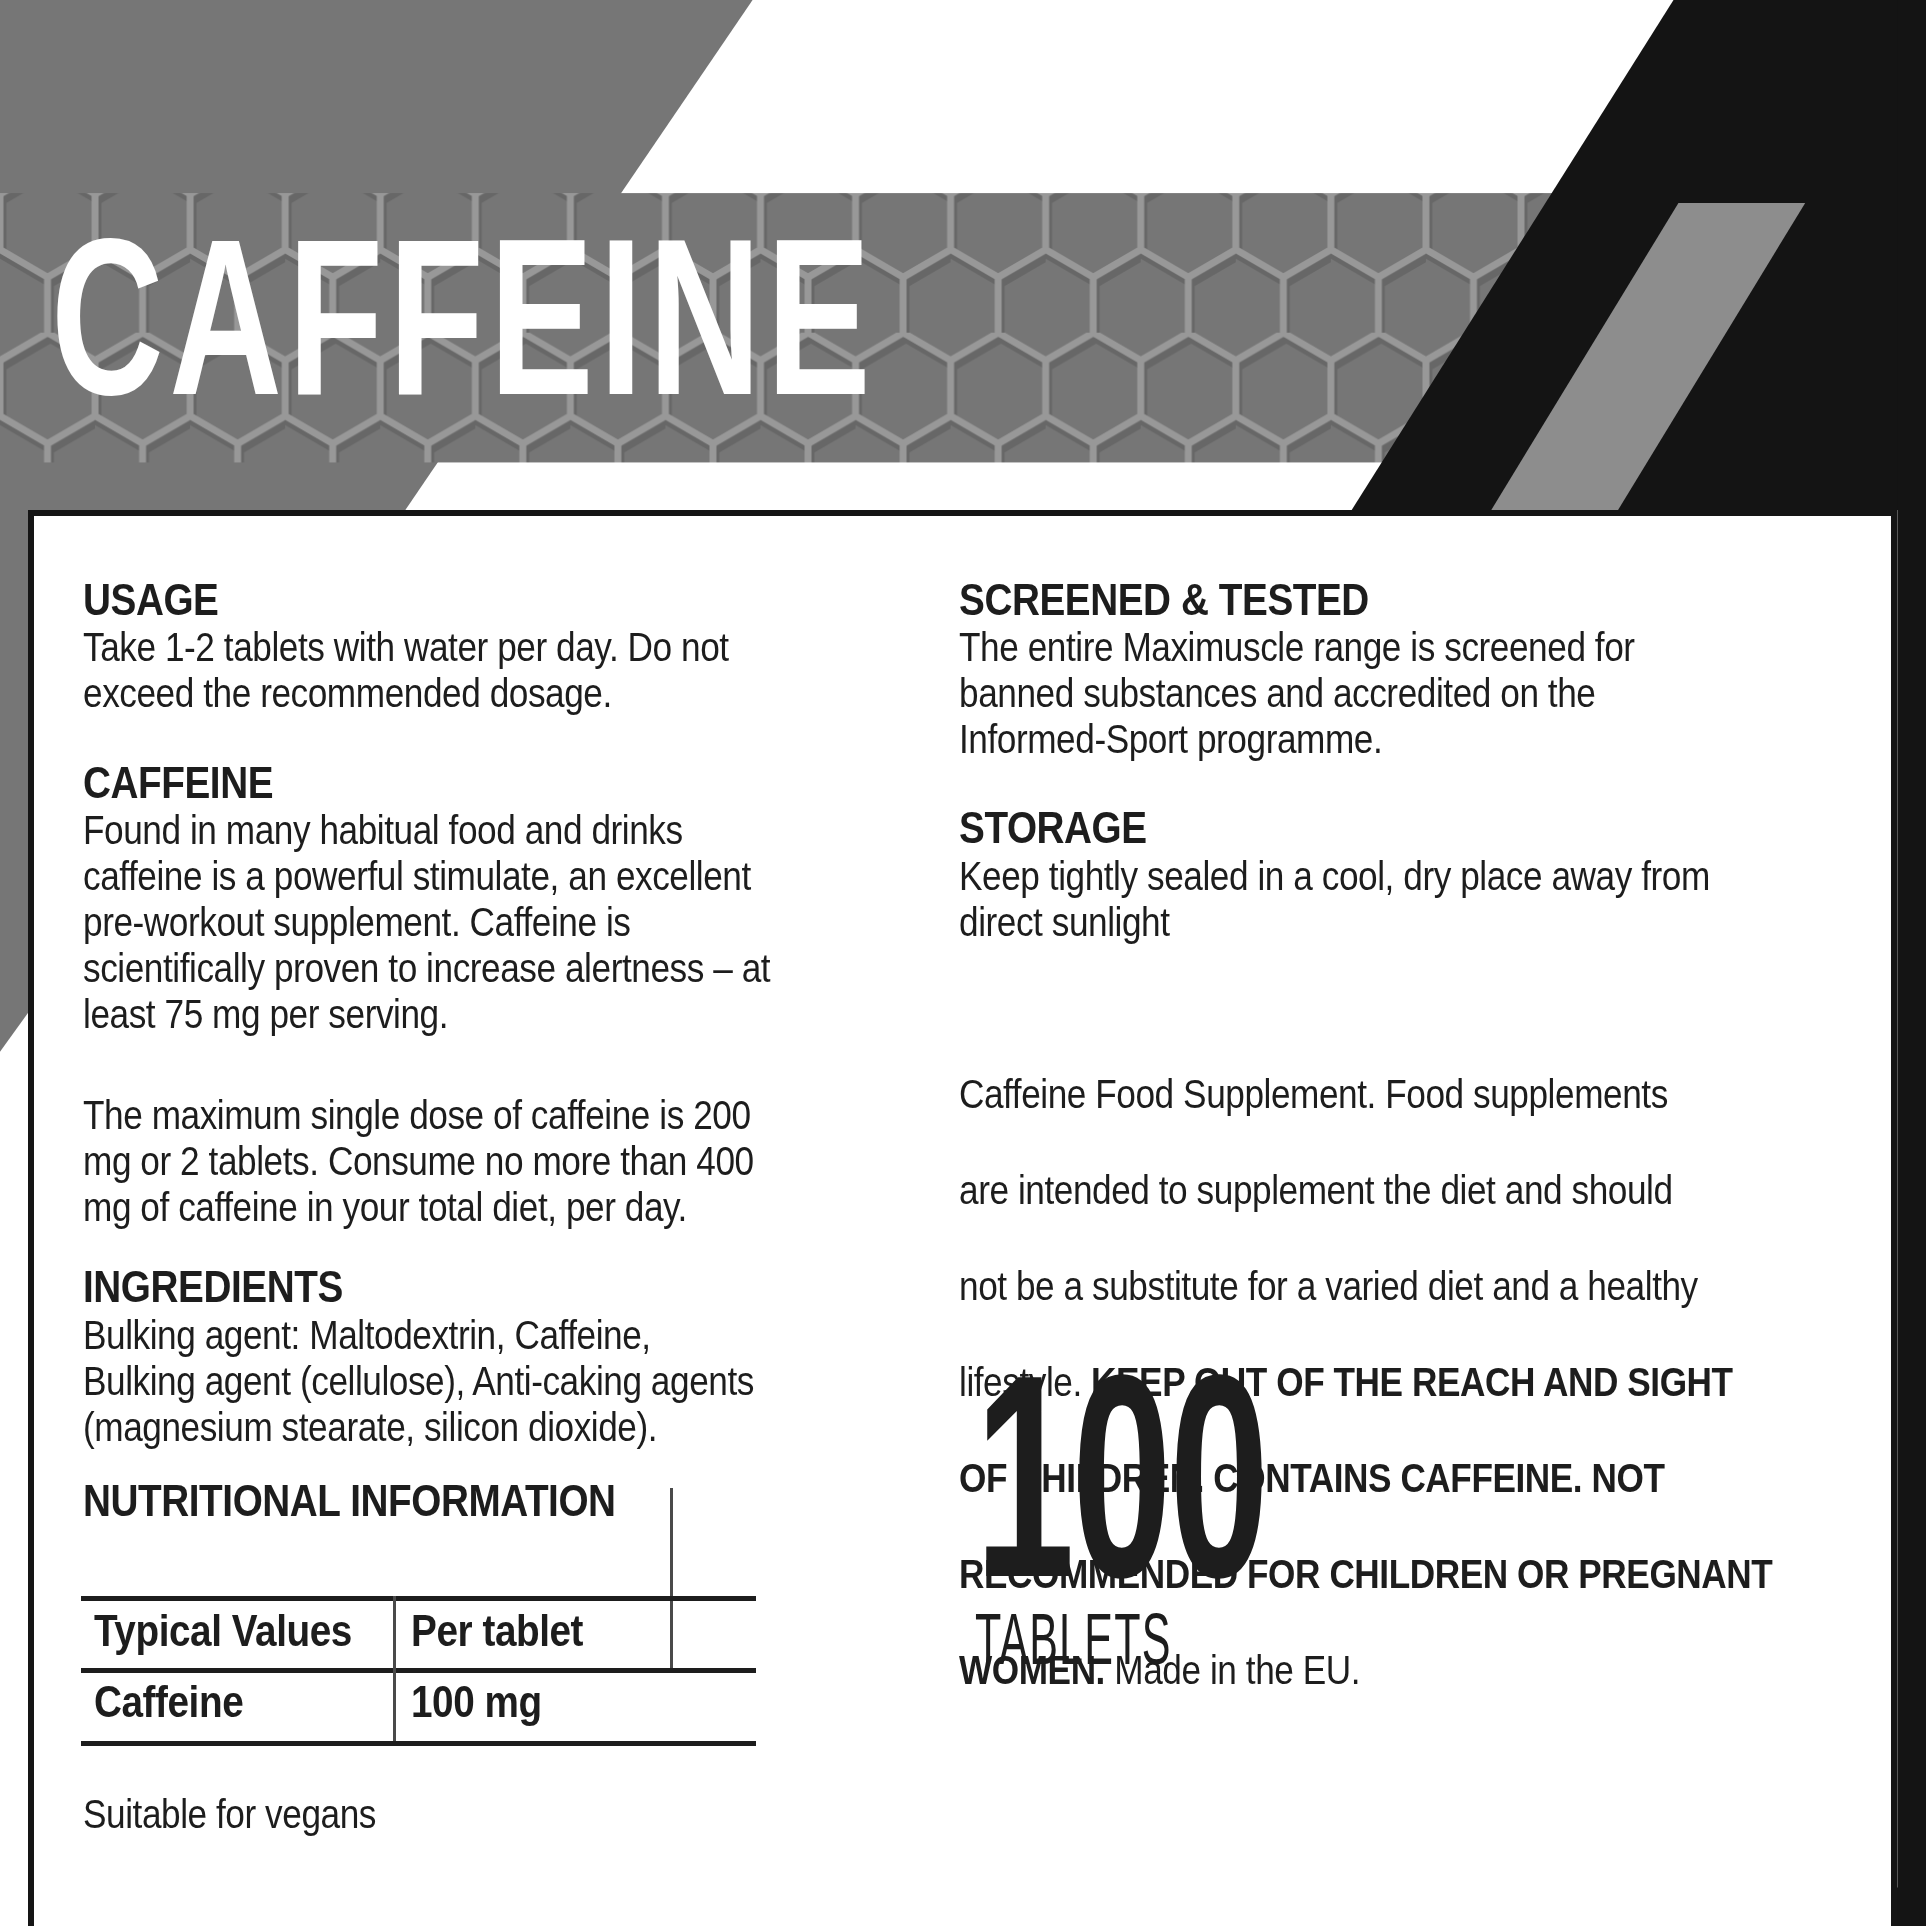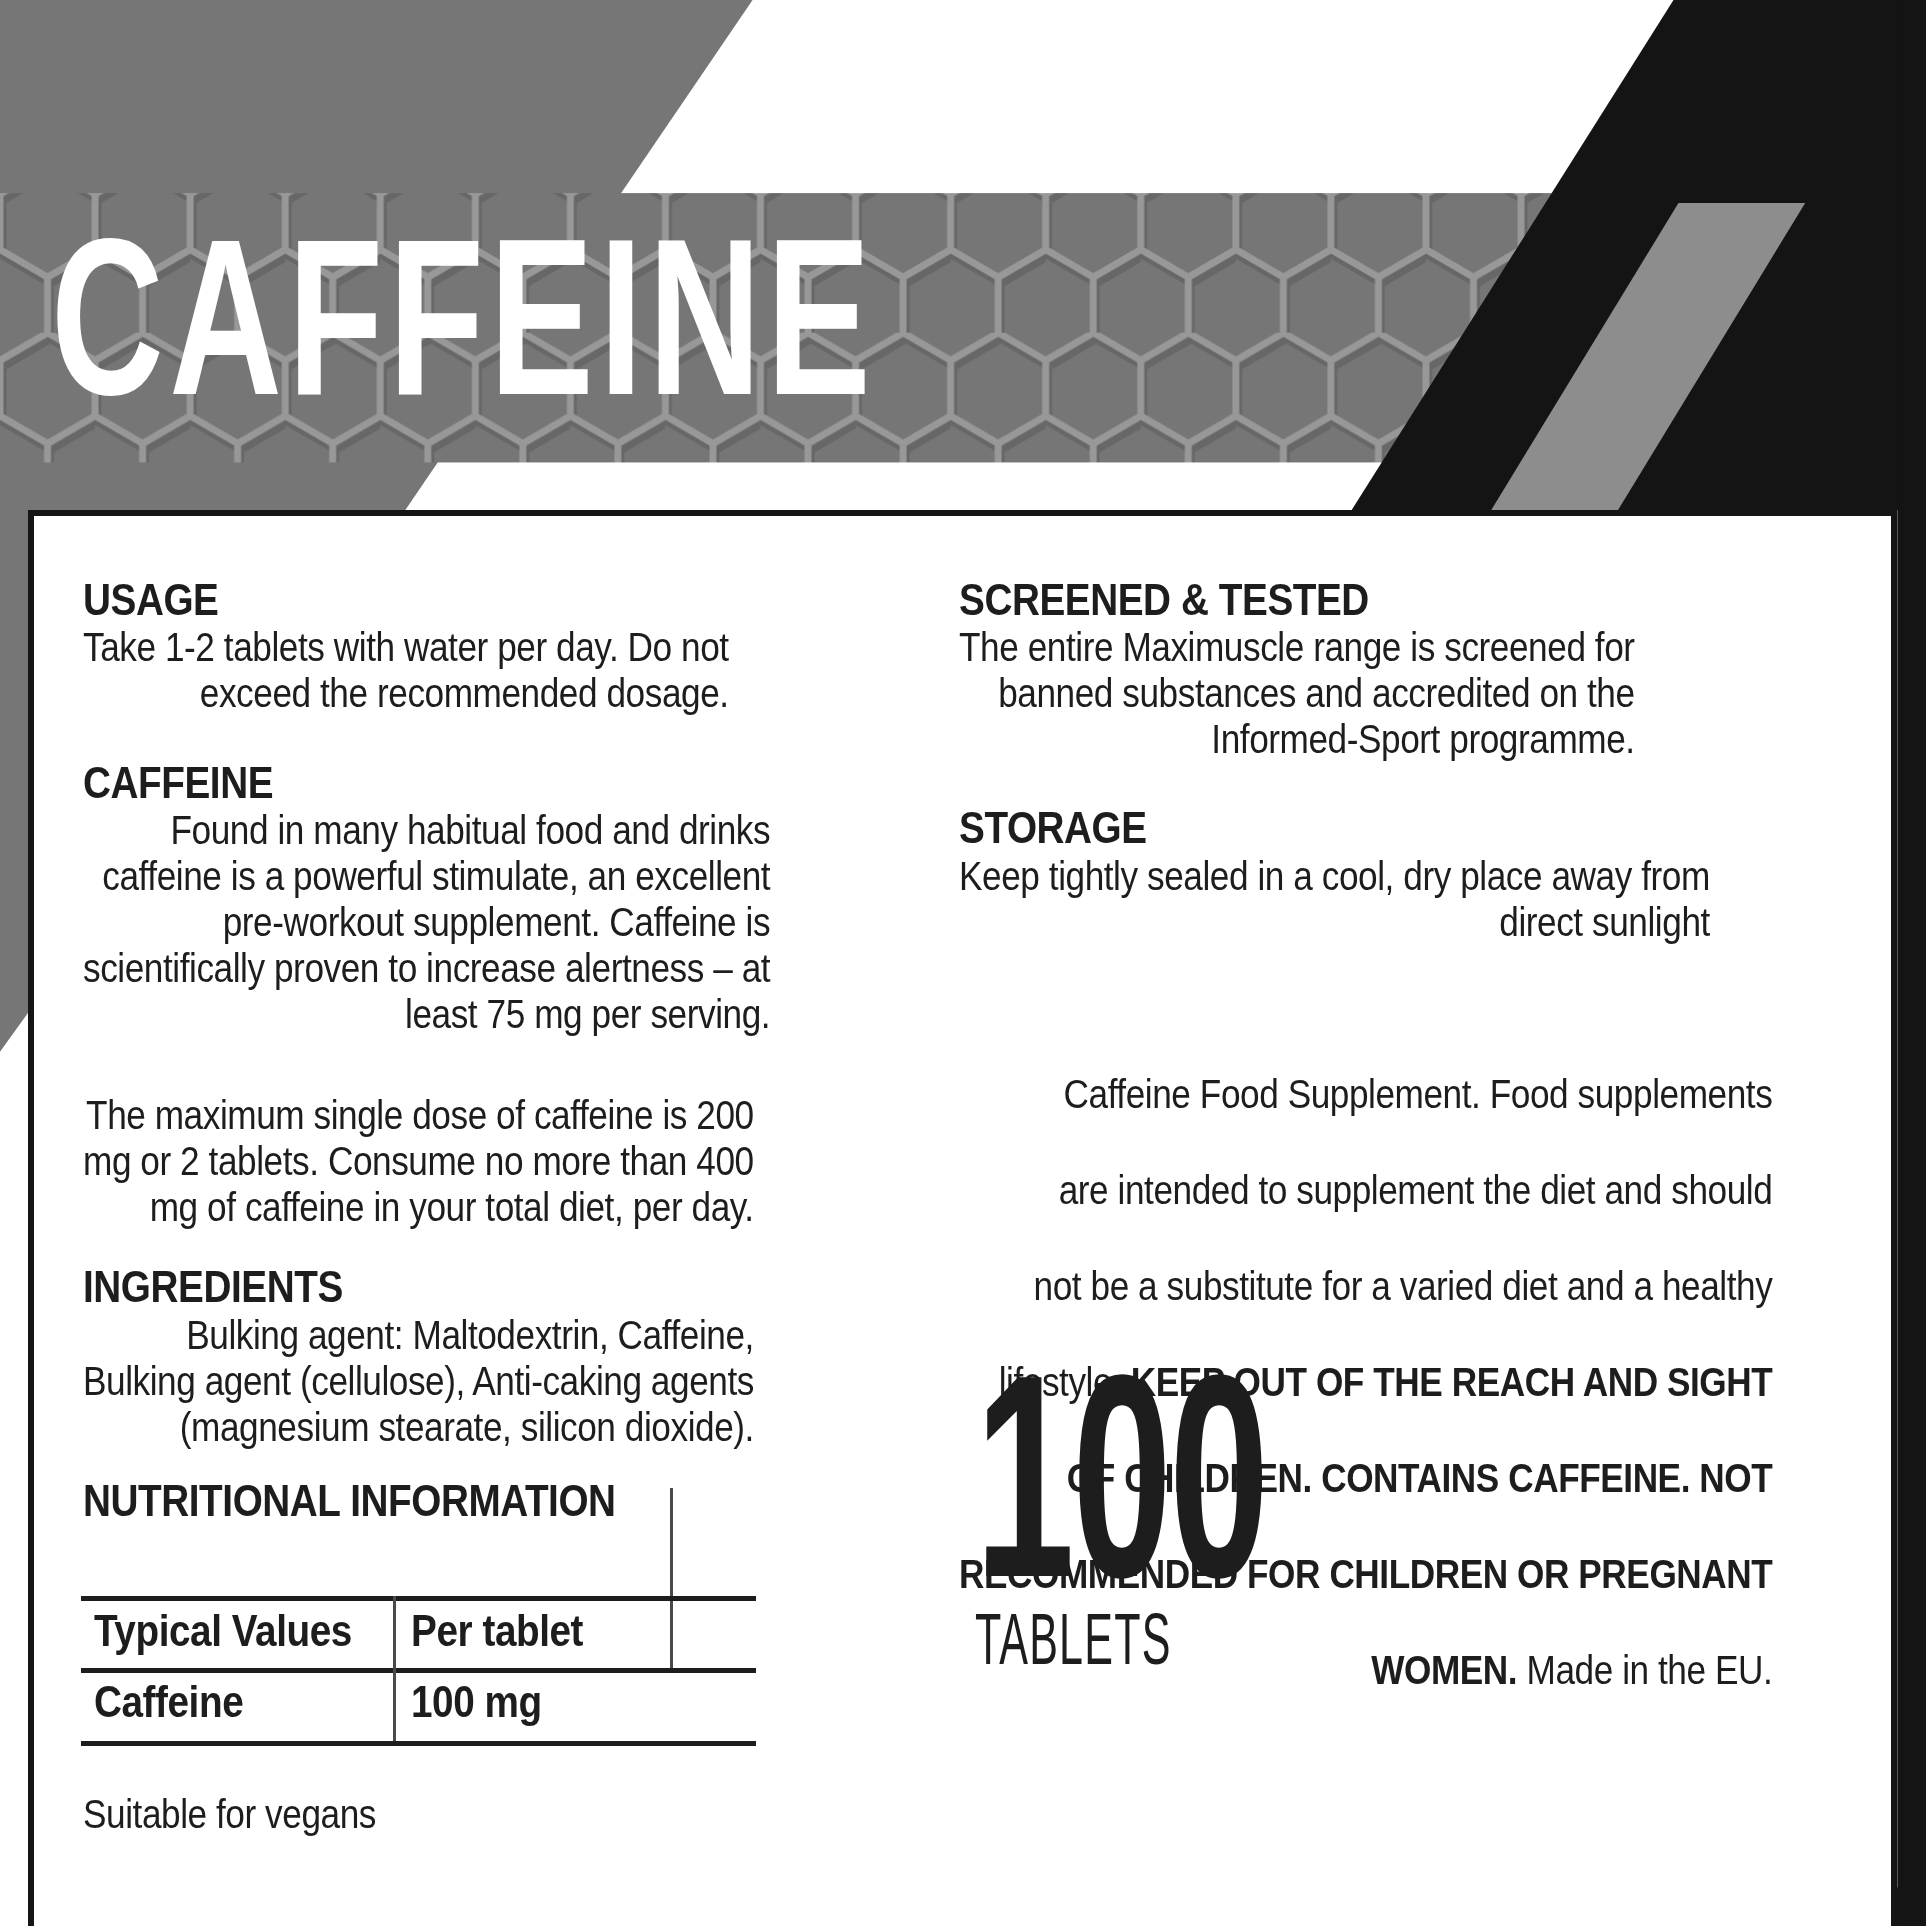--- a/index.html
+++ b/index.html
@@ -1,21 +1,20 @@
 <!DOCTYPE html>
 <html style="--c-gray: #767676; --c-hex-line: #989898; --c-hex-shadow: #676767; --c-black: #141414; --c-stripe: #8d8d8d; --c-panel-border: #151515; --c-text: #1d1d1d; --c-white: #ffffff;"><head>
 <meta charset="utf-8">
 <style>
   html,body{margin:0;padding:0;background:#e8e8e8;}
   .canvas{
     position:relative;width:1927px;height:1927px;overflow:hidden;
     background:var(--c-white,#fff);
     font-family:"Liberation Sans",sans-serif;
     color:var(--c-text,#1d1d1d);
-    text-align:right;
   }
   .bg{position:absolute;left:0;top:0;width:1927px;height:1927px;}
   .title{
     position:absolute;left:51px;top:205px;
     font-size:223px;line-height:223px;font-weight:bold;
     letter-spacing:8px;color:var(--c-white,#fff);
     transform:scaleX(0.70);transform-origin:0 0;white-space:nowrap;
   }
   .panel{
     position:absolute;left:28px;top:510px;width:1869px;height:1707px;

